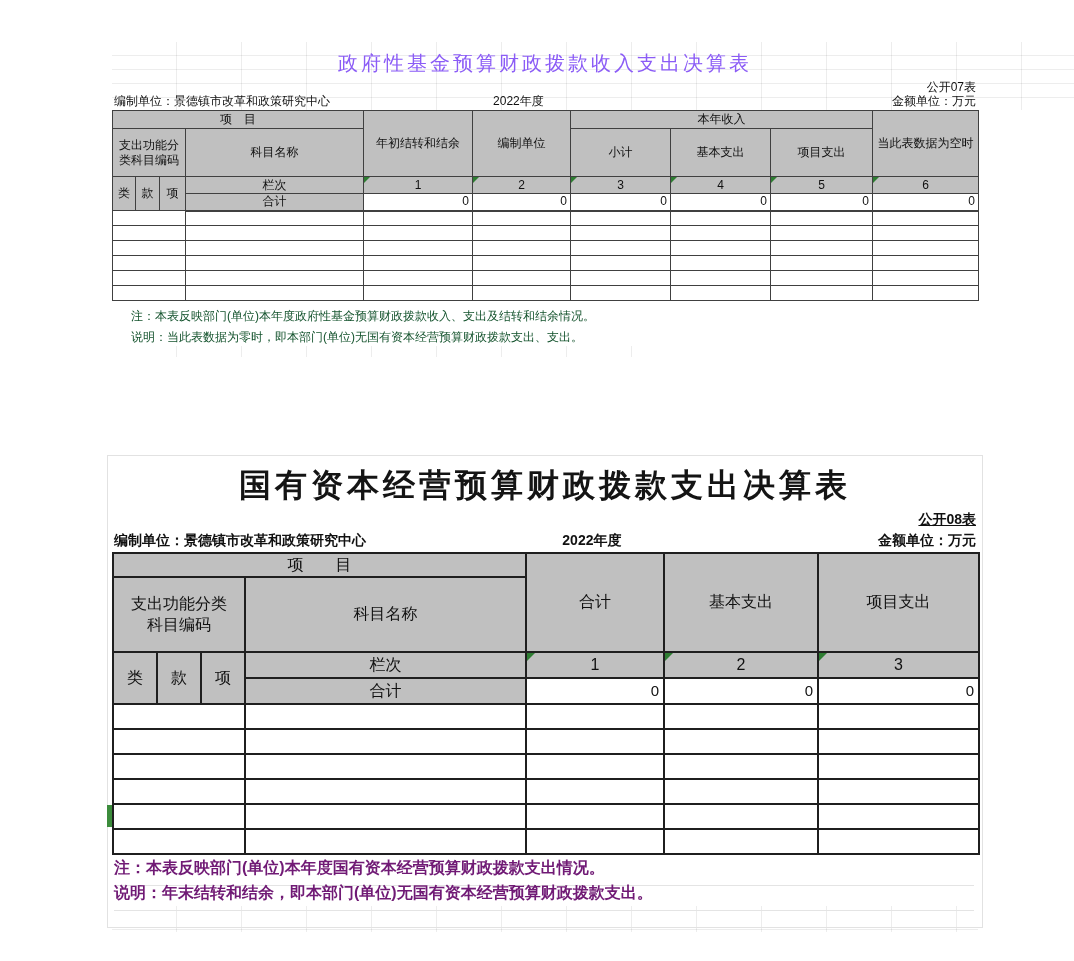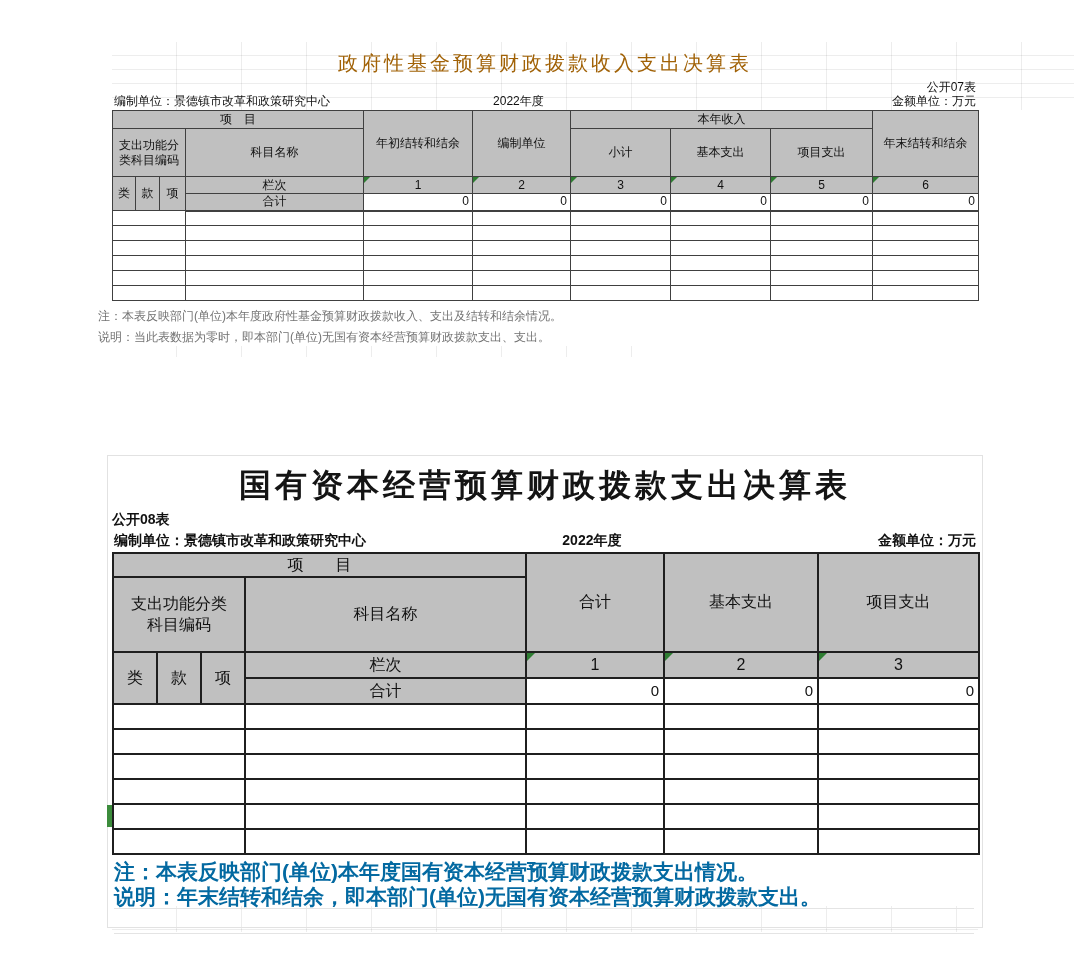--- a/index.html
+++ b/index.html
@@ -19,21 +19,21 @@
     background-image:
       repeating-linear-gradient(to right, transparent 0 64px, rgba(0,0,0,0.07) 64px 65px),
       repeating-linear-gradient(to bottom, transparent 0 23px, rgba(0,0,0,0.07) 23px 24px);
   }
   .sheet2-outline{position:absolute;left:107px;top:455px;width:874px;height:471px;
     border:1px solid #e2e2e2;pointer-events:none;background:transparent;}
 
   
   .t1-title{left:112px;top:50px;width:866px;text-align:center;
     font-family:Liberation Serif, serif;
-    font-size:20px;letter-spacing:3px;color:#a16207;}
+    font-size:20px;letter-spacing:3px;color:#8b5cf6;}
   .t1-sheetlabel{left:112px;top:79px;width:864px;text-align:right;font-size:12px;}
   .t1-meta{left:112px;top:92px;width:866px;height:17px;font-size:12px;}
   .t1-meta .meta-left{position:absolute;left:2px;top:1px;}
   .t1-meta .meta-center{position:absolute;left:44%;top:1px;}
   .t1-meta .meta-right{position:absolute;right:2px;top:1px;}
   table.t1{position:absolute;left:112px;top:110px;width:866px;
     border-collapse:collapse;table-layout:fixed;font-size:12px;}
   table.t1 td{border:1px solid #404040;text-align:center;vertical-align:middle;
     padding:0;overflow:hidden;line-height:1.25;}
   table.t1 .hd{background:#c0c0c0;}
@@ -41,44 +41,44 @@
   table.t1 .rC{height:17px;} table.t1 .rD{height:17px;}
   table.t1 .rE{height:15px;}
   table.t1 .code-cell{padding:0 5px;}
   table.t1 .num{text-align:right;padding-right:3px;background:#fff;}
   table.t1 tr.total-sep td{border-bottom:2px solid #404040;}
   
   .tri{position:relative;}
   .tri::before{content:"";position:absolute;left:0;top:0;width:0;height:0;
     border-top:6px solid #2e7d32;border-right:6px solid transparent;}
 
-  .t1-note{left:98px;width:860px;font-size:12px;color:#737373;}
+  .t1-note{left:131px;width:860px;font-size:12px;color:#14532d;}
 
   
   .t2-title{left:112px;top:464px;width:866px;text-align:center;
     font-size:32px;font-weight:bold;letter-spacing:4px;color:#141414;}
-  .t2-sheetlabel{left:112px;top:511px;width:864px;text-align:left;
-    font-size:14px;font-weight:bold;}
+  .t2-sheetlabel{left:112px;top:511px;width:864px;text-align:right;
+    font-size:14px;font-weight:bold;text-decoration:underline;}
   .t2-meta{left:112px;top:530px;width:866px;height:22px;font-size:14px;font-weight:bold;}
   .t2-meta .meta-left{position:absolute;left:2px;top:2px;}
   .t2-meta .meta-center{position:absolute;left:52%;top:2px;}
   .t2-meta .meta-right{position:absolute;right:2px;top:2px;}
   table.t2{position:absolute;left:112px;top:552px;width:866px;
     border-collapse:collapse;table-layout:fixed;font-size:16px;}
   table.t2 td{border:2px solid #1f1f1f;text-align:center;vertical-align:middle;
     padding:0;overflow:hidden;line-height:1.3;}
   table.t2 .hd{background:#c0c0c0;}
   table.t2 .rA{height:24px;} table.t2 .rB{height:75px;}
   table.t2 .rC{height:26px;} table.t2 .rD{height:26px;}
   table.t2 .rE{height:25px;}
   table.t2 .code-cell{padding:0 12px;}
   table.t2 .num{text-align:right;padding-right:4px;background:#fff;font-size:15px;}
   table.t2 .tri::before{border-top:8px solid #2e7d32;border-right:8px solid transparent;}
-  .t2-note{left:114px;width:860px;font-size:21px;font-weight:bold;color:#0369a1;
-    border-bottom:1px solid #e4e4e4;padding-bottom:22px;}
+  .t2-note{left:114px;width:860px;font-size:16px;font-weight:bold;color:#701a75;
+    border-bottom:1px solid #e4e4e4;padding-bottom:6px;}
   .sel-bar{left:107px;top:805px;width:5px;height:22px;background:#3c8c3c;}
 </style>
 </head>
 <body>
 
 <div class="grid-strip" style="left:112px;top:42px;width:962px;height:68px;"></div>
 <div class="grid-strip" style="left:112px;top:346px;width:560px;height:11px;"></div>
 <div class="grid-strip big" style="left:112px;top:906px;width:866px;height:26px;"></div>
 <div class="sheet2-outline"></div>
 
@@ -103,21 +103,21 @@
       <col style="width:100px">
       <col style="width:102px">
     <col style="width:106px">
   </colgroup>
   <tbody>
       <tr class="rA">
     <td class="hd" colspan="4">项　目</td>
     <td class="hd" rowspan="2">年初结转和结余</td>
     <td class="hd" rowspan="2">编制单位</td>
     <td class="hd" colspan="3">本年收入</td>
-    <td class="hd" rowspan="2">年末结转和结余</td>
+    <td class="hd" rowspan="2">当此表数据为空时</td>
   </tr>
   <tr class="rB">
     <td class="hd code-cell" colspan="3">支出功能分类科目编码</td>
     <td class="hd">科目名称</td>
     <td class="hd">小计</td>
     <td class="hd">基本支出</td>
     <td class="hd">项目支出</td>
   </tr>
   <tr class="rC">
     <td class="hd" rowspan="2">类</td>

